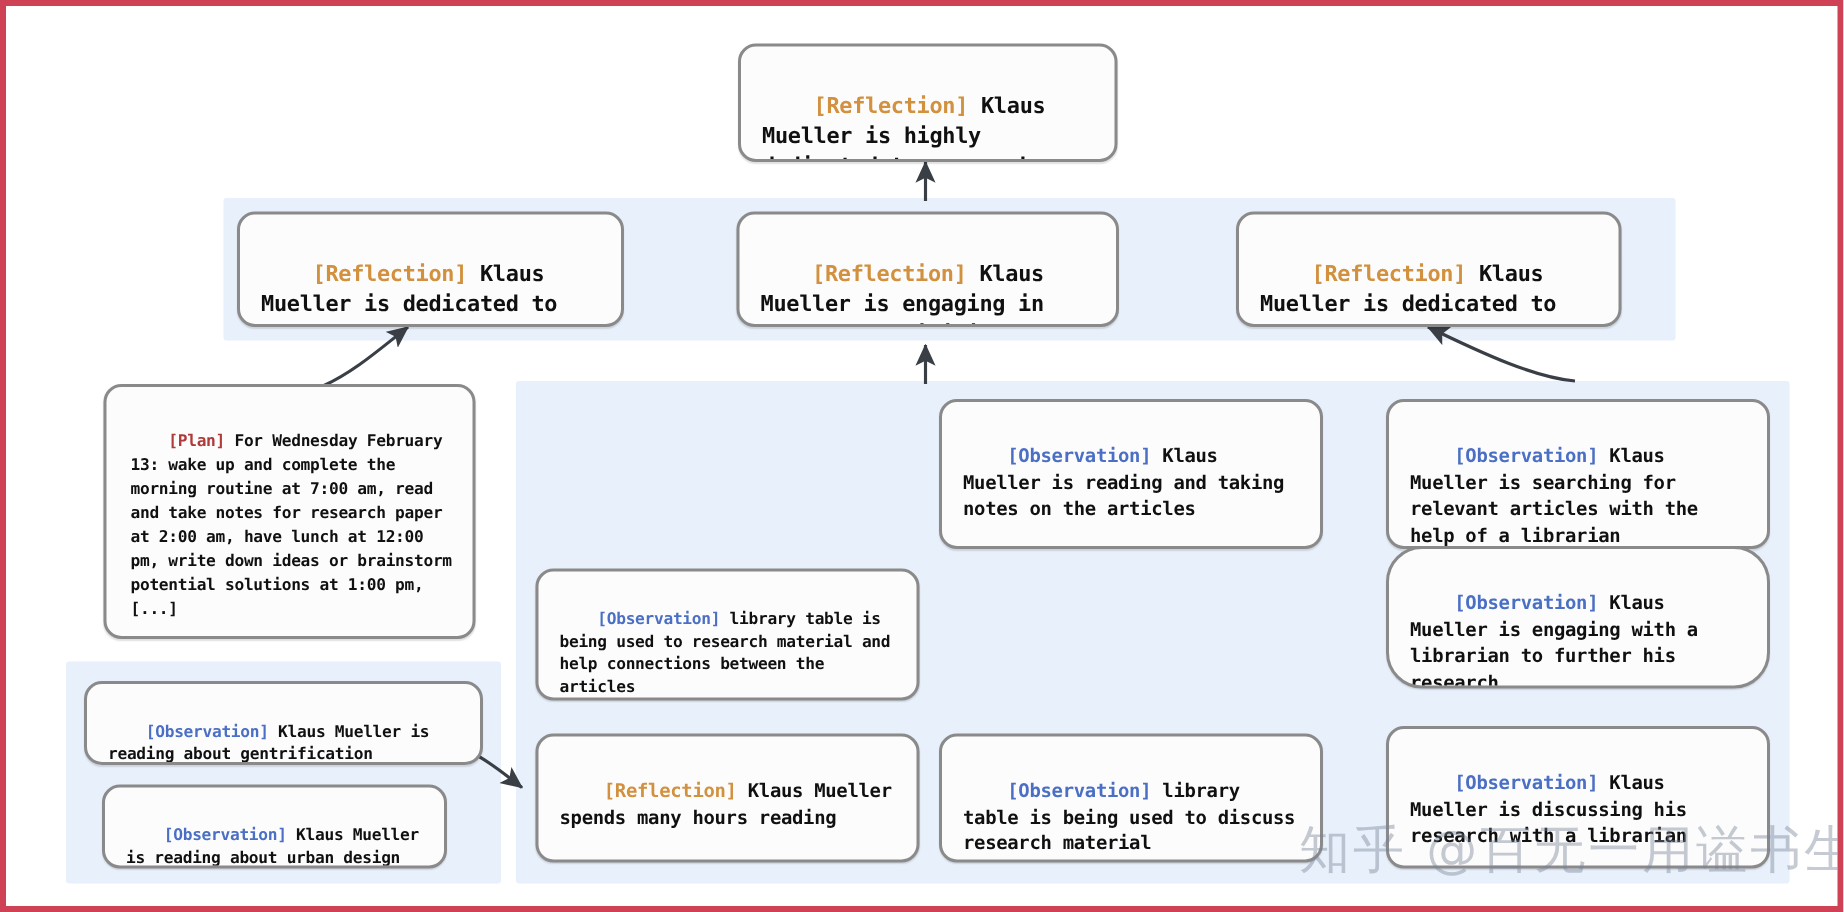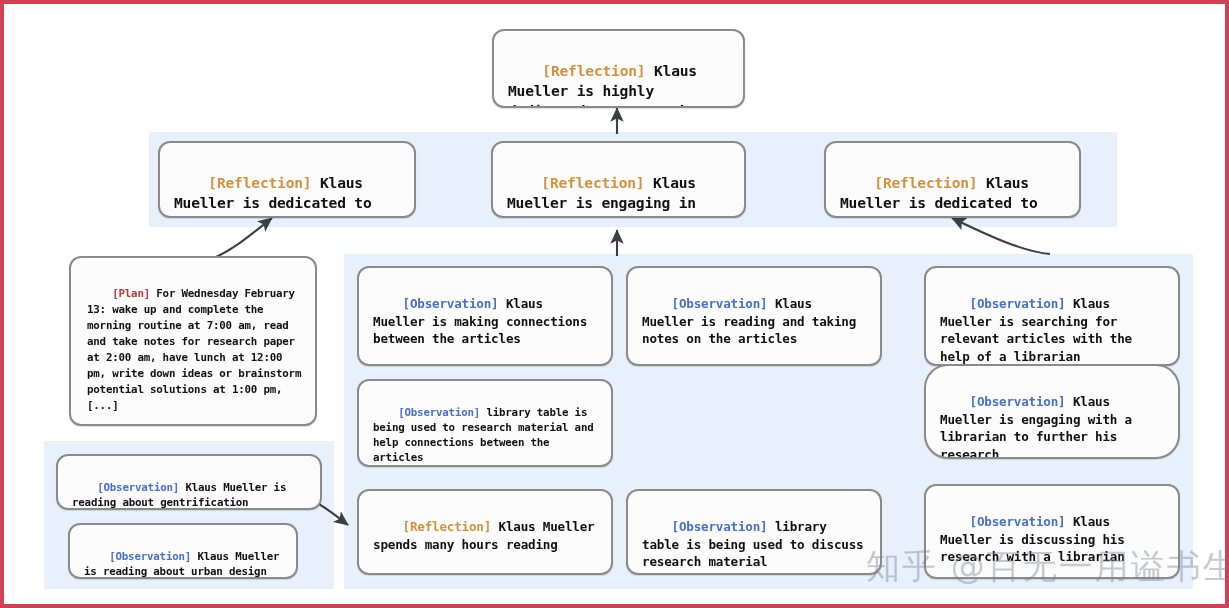--- a/index.html
+++ b/index.html
@@ -113,23 +113,20 @@
     <span class="tag tag-plan">[Plan]</span><span> For Wednesday February 13: wake up and complete the morning routine at 7:00 am, read and take notes for research paper at 2:00 am, have lunch at 12:00 pm, write down ideas or brainstorm potential solutions at 1:00 pm, [...]</span>
   </div>
 
   <div class="node fs-11" style="left:52px; top:450px; width:266px; height:56px; padding:10px 10px 8px 14px;">
     <span class="tag tag-observation">[Observation]</span><span> Klaus Mueller is reading about gentrification</span>
   </div>
   <div class="node fs-11" style="left:64px; top:519px; width:230px; height:56px; padding:10px 10px 8px 14px;">
     <span class="tag tag-observation">[Observation]</span><span> Klaus Mueller is reading about urban design</span>
   </div>
 
-  <div class="node fs-13" style="left:353px; top:262px; width:256px; height:100px;">
-    <span class="tag tag-observation">[Observation]</span><span> Klaus Mueller is making connections between the articles</span>
-  </div>
   <div class="node fs-11" style="left:353px; top:375px; width:256px; height:88px;">
     <span class="tag tag-observation">[Observation]</span><span> library table is being used to research material and help connections between the articles</span>
   </div>
   <div class="node fs-13" style="left:353px; top:485px; width:256px; height:86px;">
     <span class="tag tag-reflection">[Reflection]</span><span> Klaus Mueller spends many hours reading</span>
   </div>
 
   <div class="node fs-13" style="left:622px; top:262px; width:256px; height:100px;">
     <span class="tag tag-observation">[Observation]</span><span> Klaus Mueller is reading and taking notes on the articles</span>
   </div>

